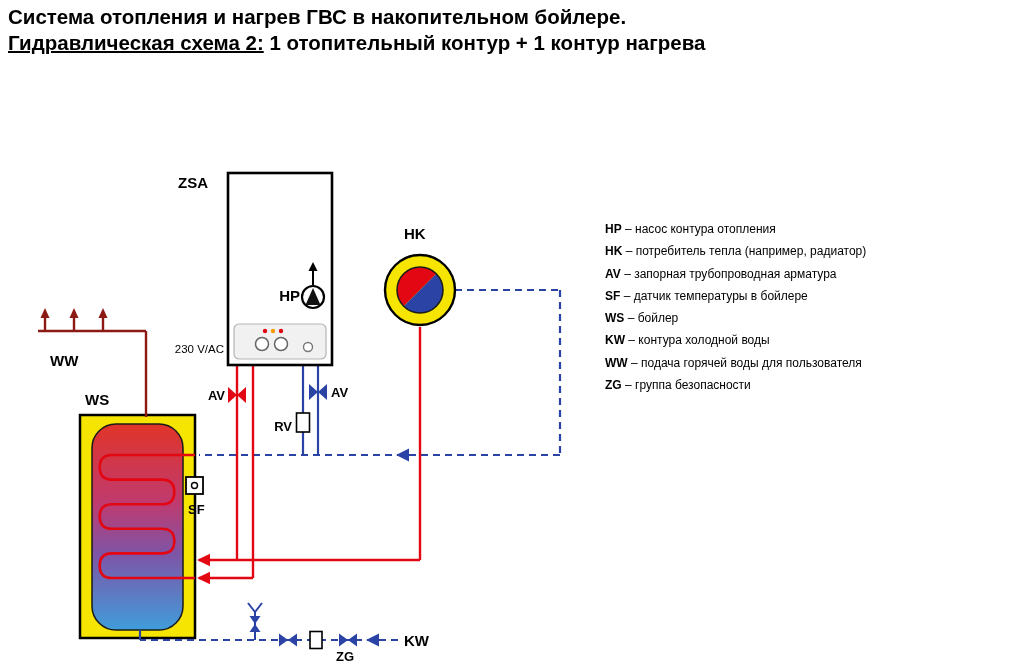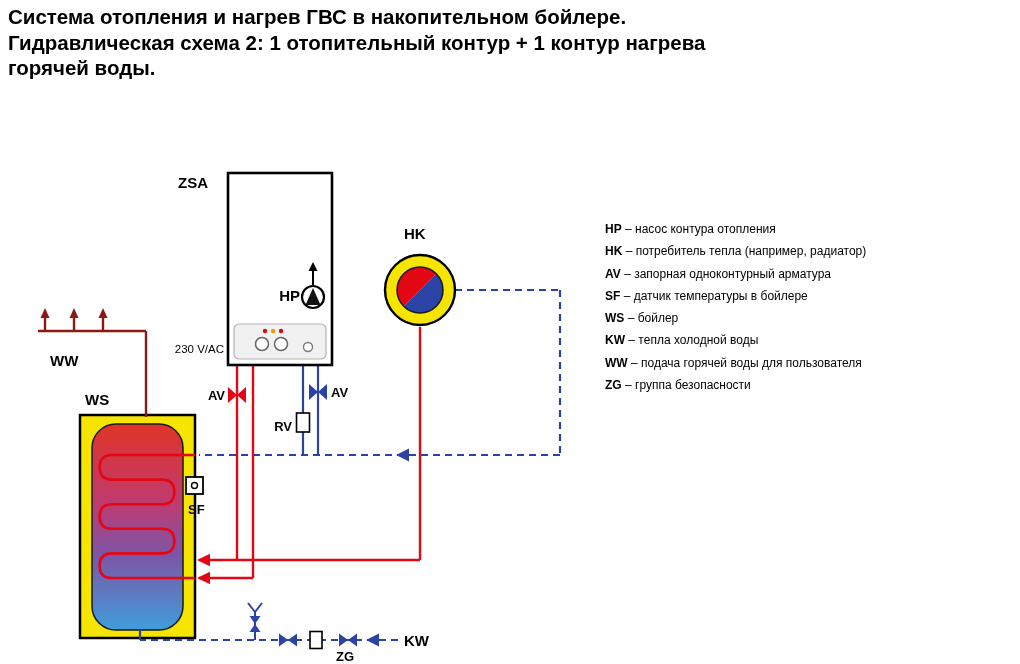--- a/index.html
+++ b/index.html
@@ -1,39 +1,38 @@
 <!DOCTYPE html>
 <html><head>
 <meta charset="utf-8">
 <style>
   html,body{margin:0;padding:0;background:#fff;}
   #page{position:relative;width:872px;height:664px;background:#ffffff;overflow:hidden;
         font-family:"Liberation Sans", sans-serif;color:#000;}
   
   #title{position:absolute;left:8px;top:4px;width:860px;font-size:20.5px;font-weight:bold;line-height:25.5px;}
-  #title .u{text-decoration-thickness:2px;}
+  #title .u{text-decoration:underline;text-decoration-thickness:2px;}
   
   #legend{position:absolute;left:605px;top:218px;width:412px;font-size:12px;line-height:22.3px;}
   #legend .term{font-weight:bold;}
   
   #diagram{position:absolute;left:0;top:0;}
   text{font-family:"Liberation Sans", sans-serif;}
   .lbl{font-weight:bold;font-size:15px;fill:#000;}
   .lbl-sm{font-weight:bold;font-size:13px;fill:#000;}
   .lbl-xs{font-size:11.5px;fill:#000;font-weight:normal;}
 </style>
 </head>
 <body>
 
 <div id="page">
 
   <div id="title">
     <div>Система отопления и нагрев ГВС в накопительном бойлере.</div>
     <div><span class="u">Гидравлическая схема 2:</span><span> 1 отопительный контур + 1 контур нагрева</span></div>
-    <div>горячей воды.</div>
   </div>
 
   <svg id="diagram" width="1020" height="664" viewBox="0 0 1020 664">
     <defs>
       <linearGradient id="tankGrad" x1="0" y1="0" x2="0" y2="1">
         <stop offset="0%" stop-color="#e03428"></stop>
         <stop offset="38%" stop-color="#c03a6e"></stop>
         <stop offset="63%" stop-color="#7e54a6"></stop>
         <stop offset="100%" stop-color="#3f9ddb"></stop>
       </linearGradient>
@@ -150,21 +149,21 @@
     <text x="85" y="405" class="lbl">WS</text>
     <text x="50" y="366" class="lbl">WW</text>
     <text x="188" y="514" class="lbl-sm">SF</text>
     <text x="404" y="646" class="lbl">KW</text>
     <text x="345" y="661" class="lbl-sm" text-anchor="middle">ZG</text>
   </svg>
 
   <div id="legend">
     <div class="legend-row"><span class="term">HP</span> <span>– насос контура отопления</span></div>
     <div class="legend-row"><span class="term">HK</span> <span>– потребитель тепла (например, радиатор)</span></div>
-    <div class="legend-row"><span class="term">AV</span> <span>– запорная одноконтурный арматура</span></div>
+    <div class="legend-row"><span class="term">AV</span> <span>– запорная трубопроводная арматура</span></div>
     <div class="legend-row"><span class="term">SF</span> <span>– датчик температуры в бойлере</span></div>
     <div class="legend-row"><span class="term">WS</span> <span>– бойлер</span></div>
-    <div class="legend-row"><span class="term">KW</span> <span>– тепла холодной воды</span></div>
+    <div class="legend-row"><span class="term">KW</span> <span>– контура холодной воды</span></div>
     <div class="legend-row"><span class="term">WW</span> <span>– подача горячей воды для пользователя</span></div>
     <div class="legend-row"><span class="term">ZG</span> <span>– группа безопасности</span></div>
   </div>
 
 </div>
 
 </body></html>

